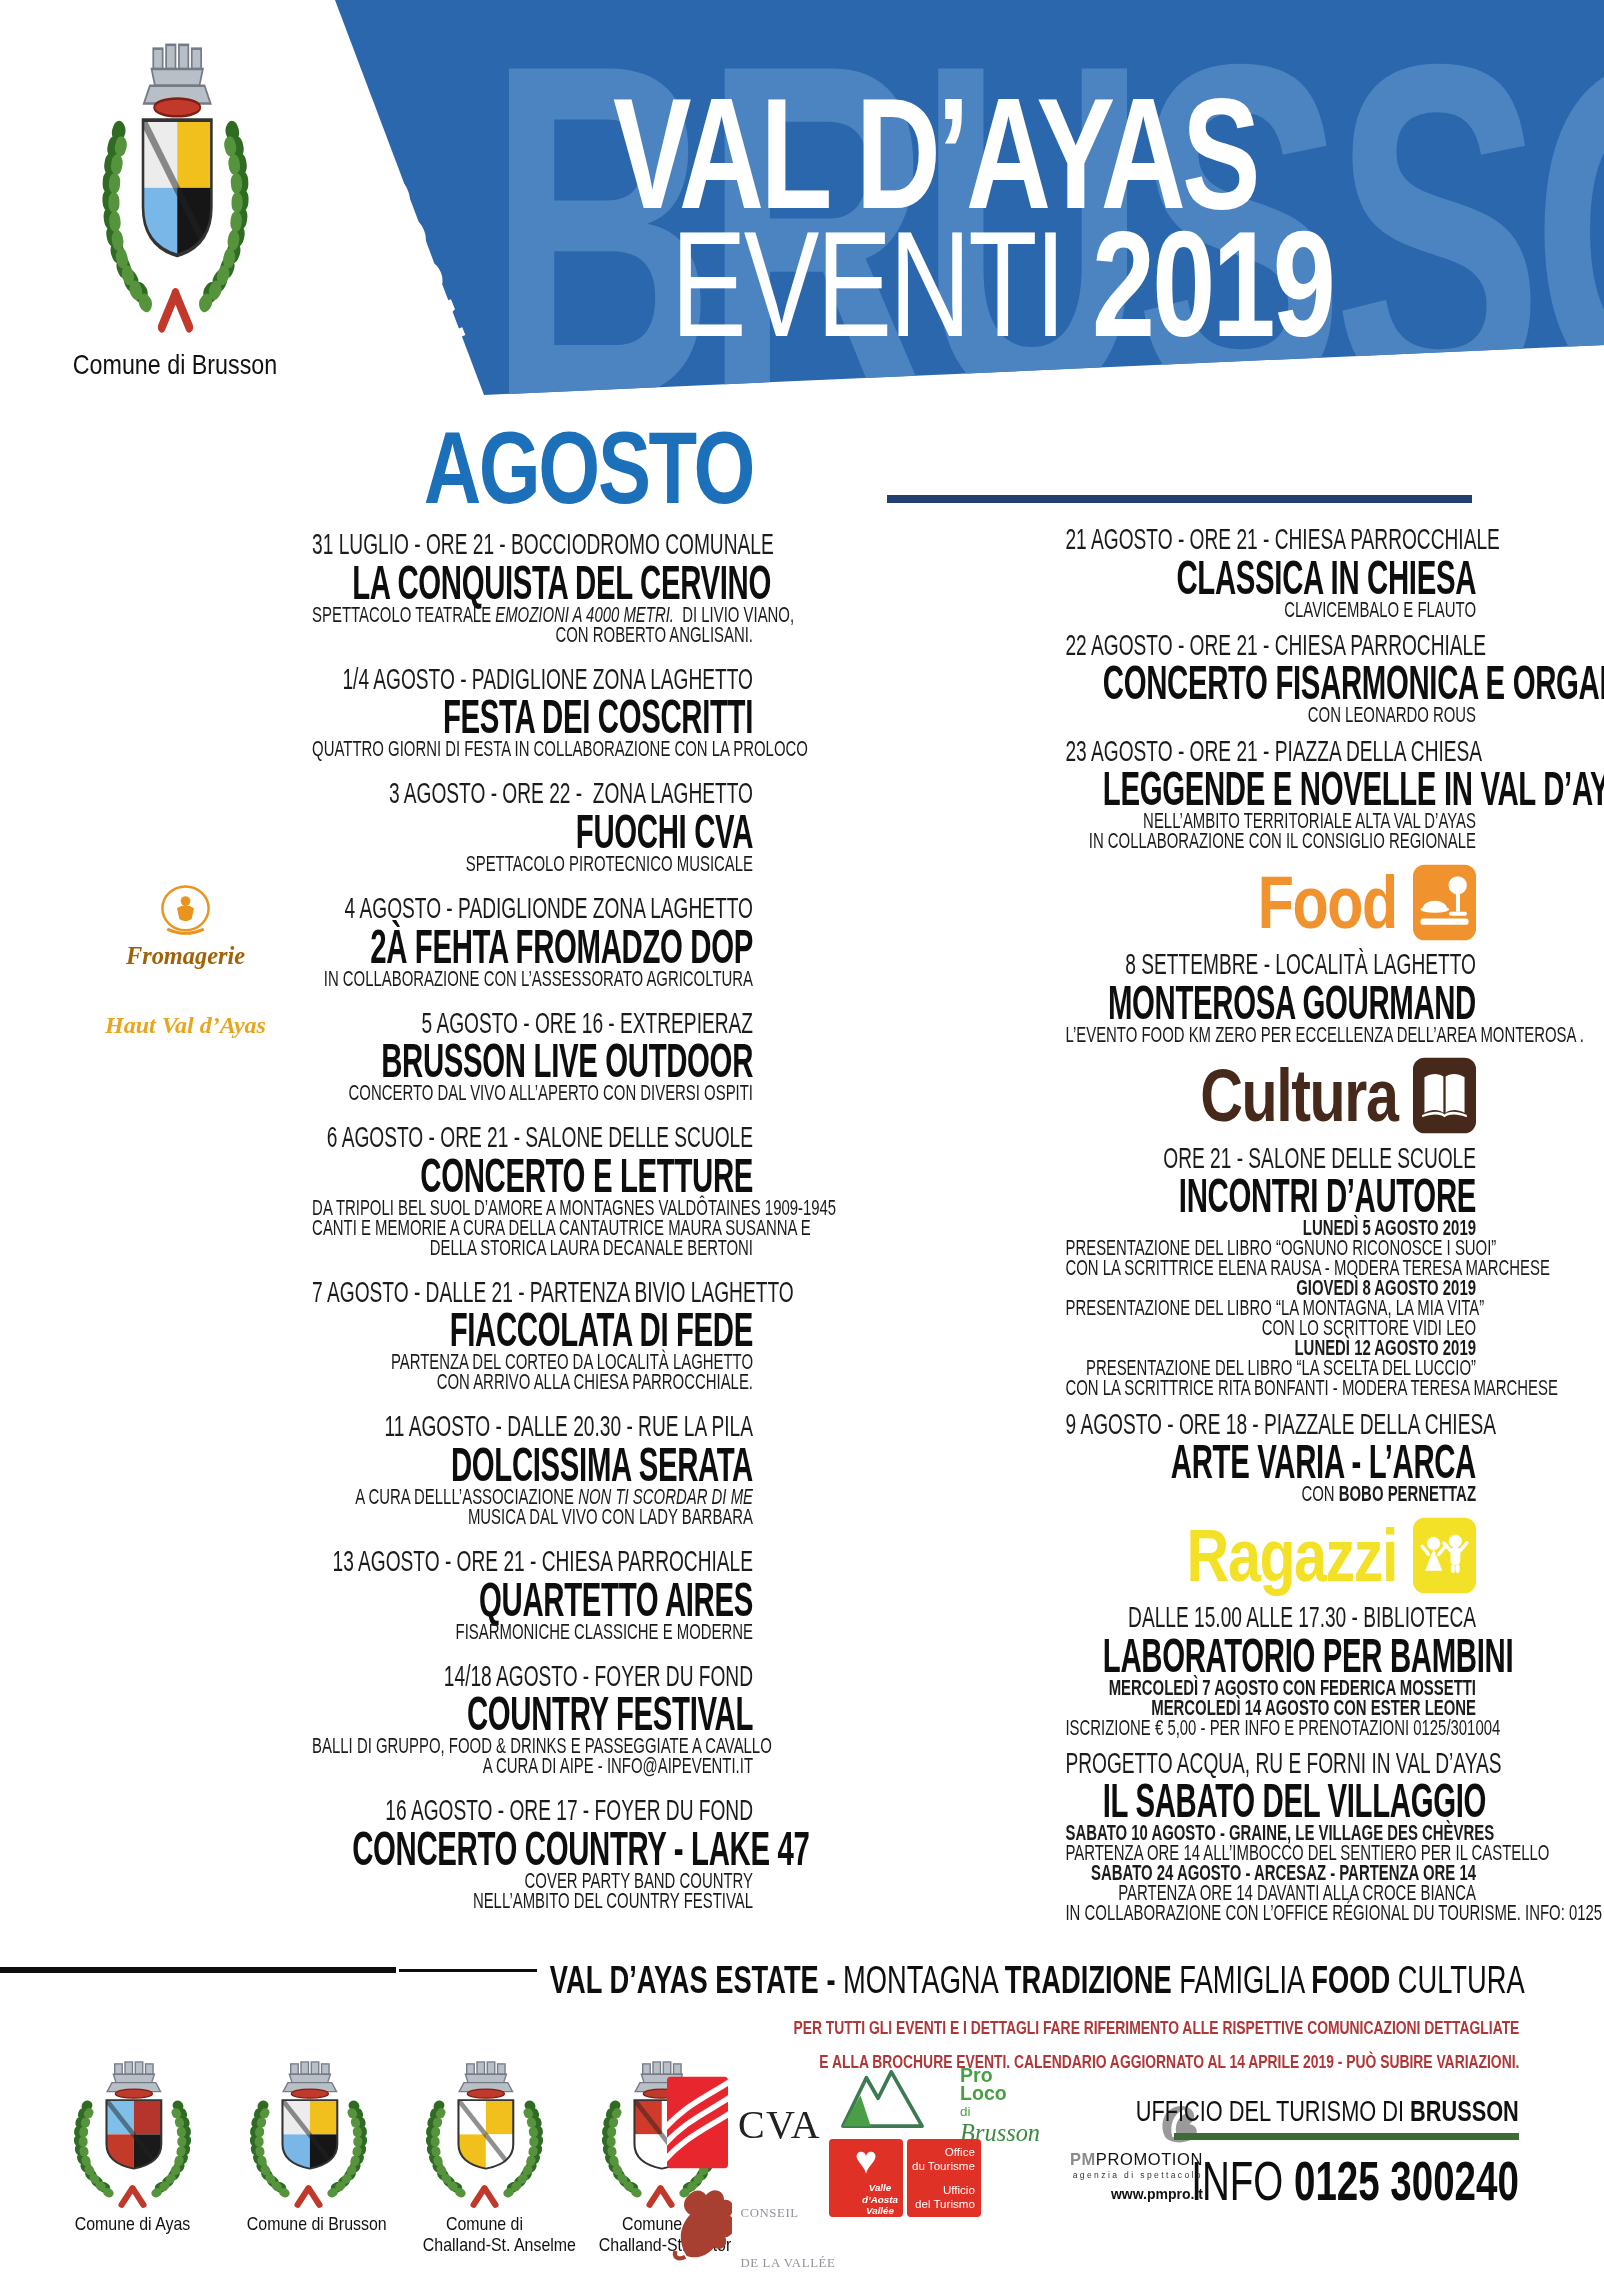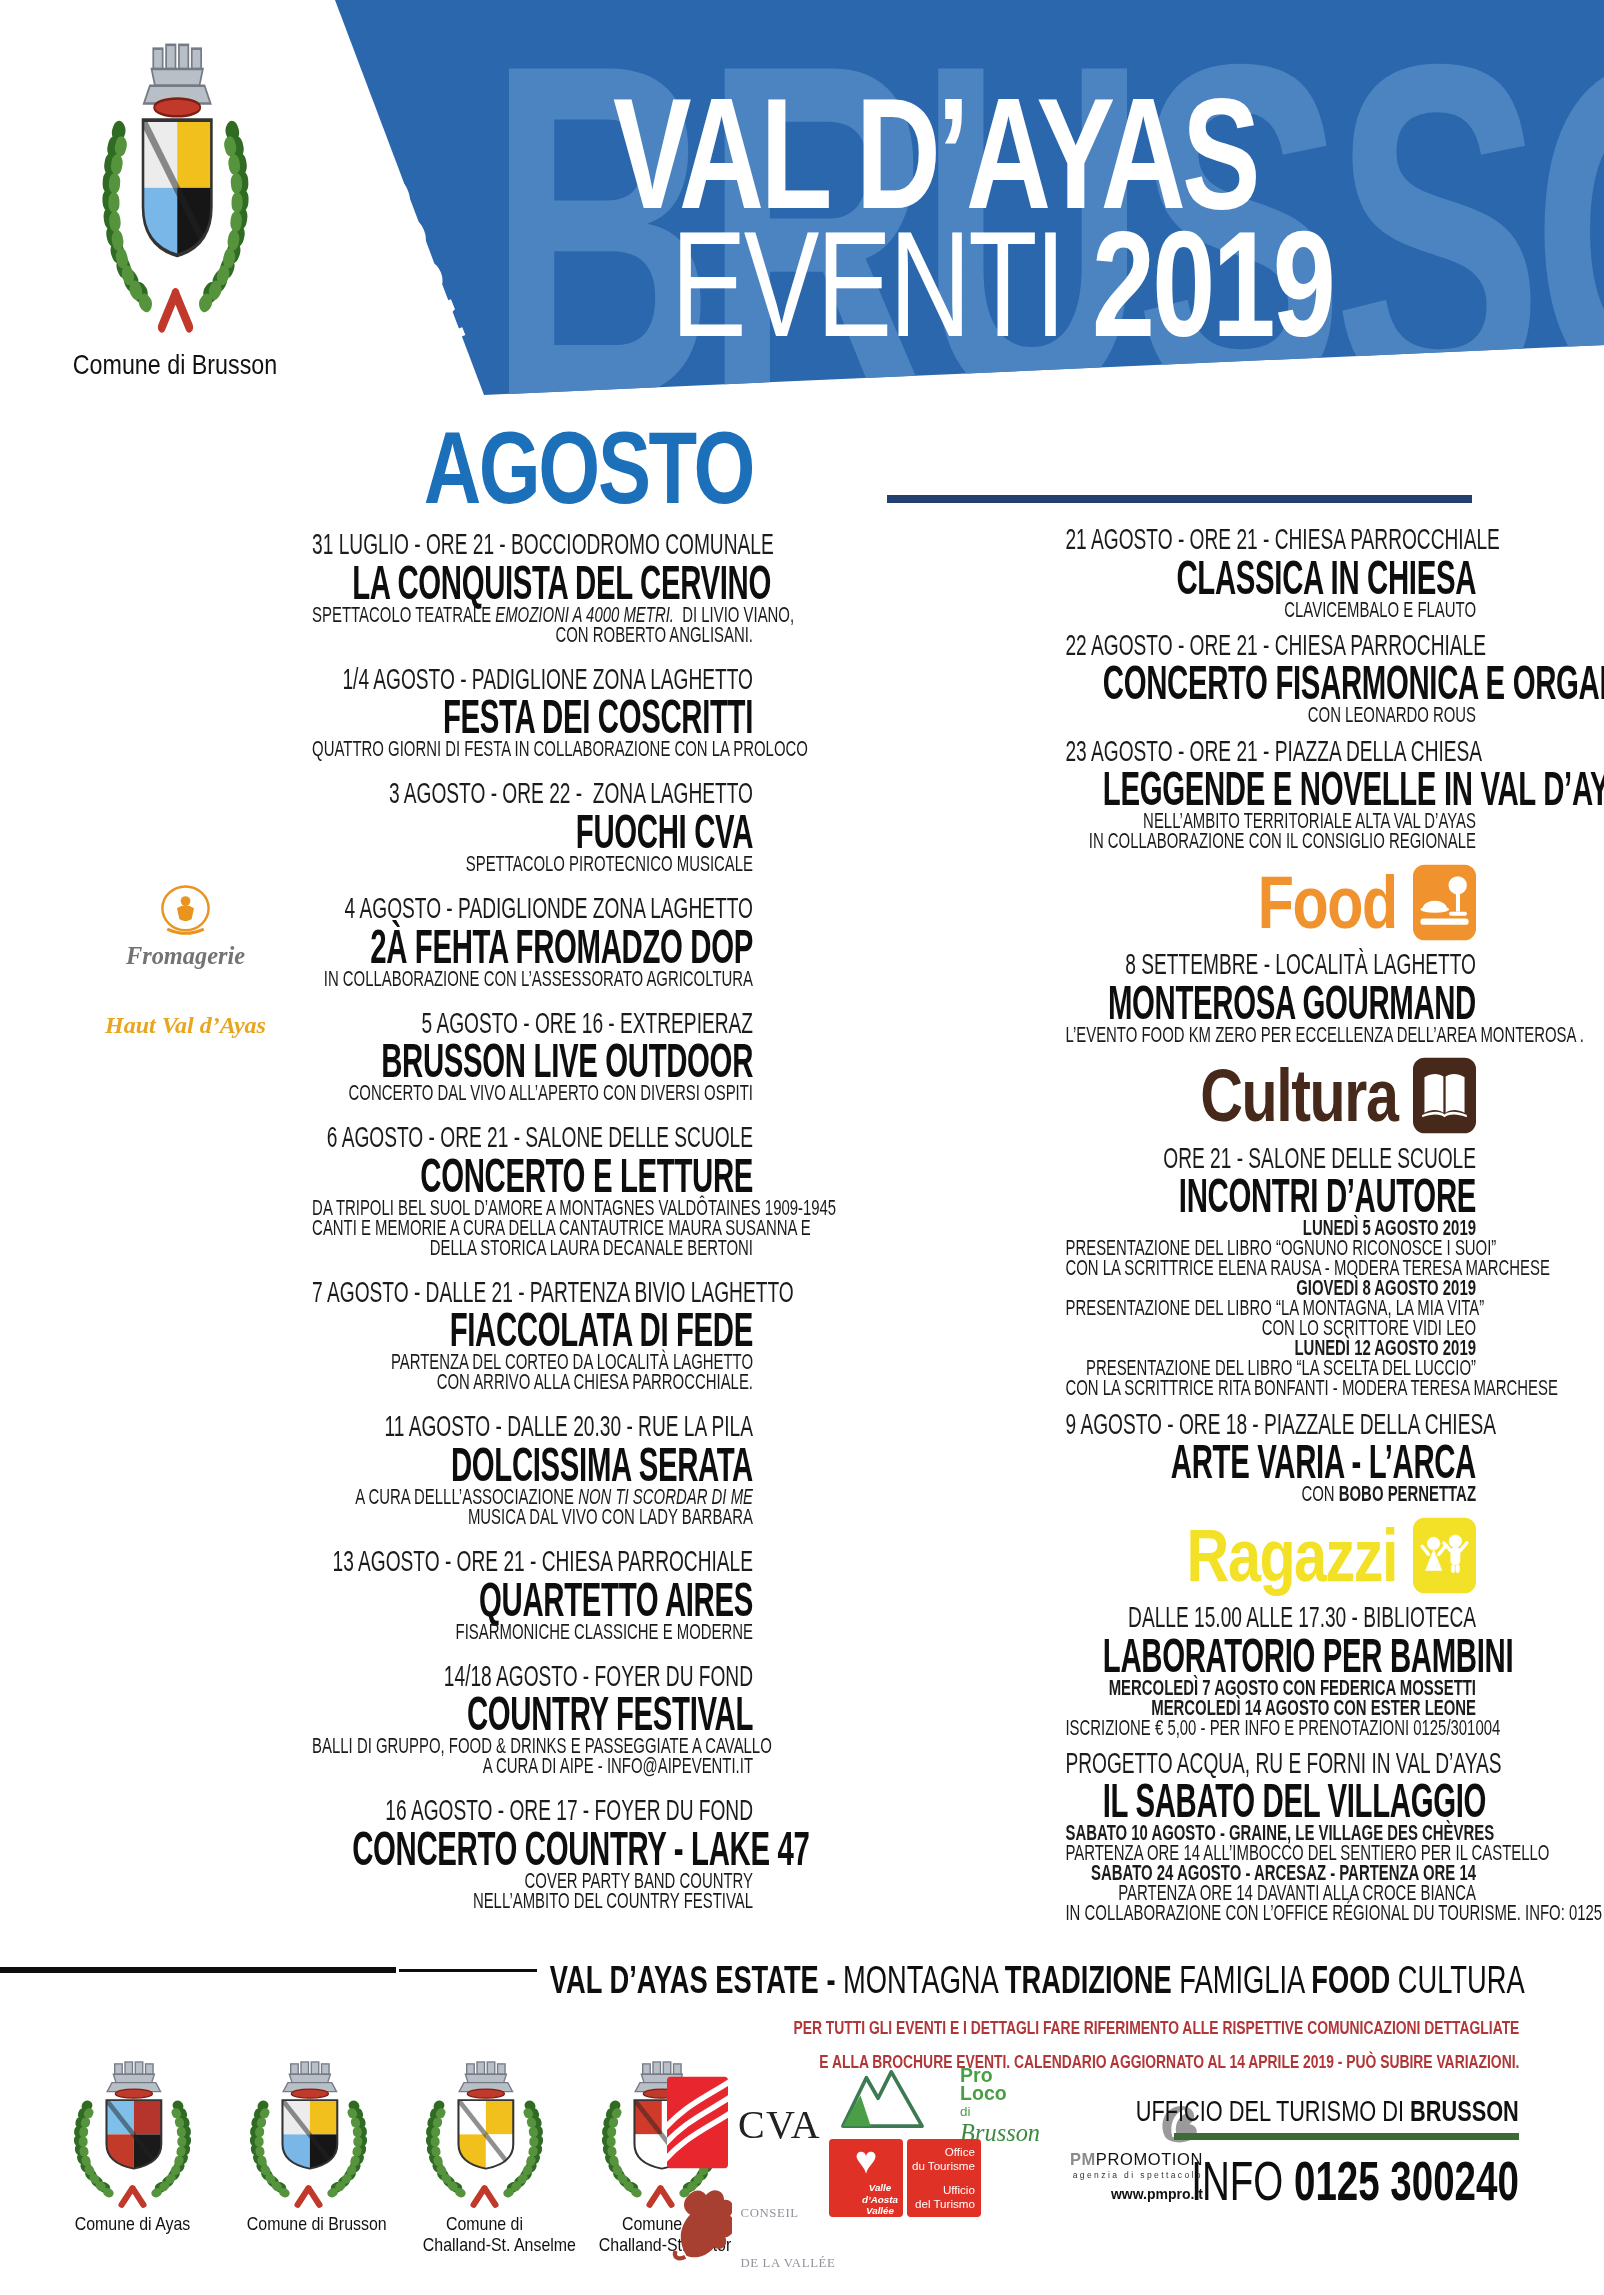--- a/index.html
+++ b/index.html
@@ -39,21 +39,21 @@
         transform:scaleX(.66);transform-origin:100% 50%;}
   .ev-sub .b{font-weight:bold;} .ev-sub .i{font-style:italic;}
   .sec{display:flex;justify-content:flex-end;align-items:center;gap:16px;height:78px;margin:3.7px 0 9.8px 0;}
   .sec-name{font-size:74px;font-weight:bold;letter-spacing:-1.8px;white-space:pre;
         transform:scaleX(.8);transform-origin:100% 50%;}
   .sec-icon{width:63px;height:77px;flex:none;}
   .sec-icon svg{width:100%;height:100%;}
   
   .fromagerie{position:absolute;left:0;top:-11px;width:201px;text-align:center;}
   .from-emblem svg{width:73px;height:56px;}
-  .from-l1{font-family:"Liberation Serif", serif;font-style:italic;font-weight:bold;font-size:24.4px;color:#737373;}
+  .from-l1{font-family:"Liberation Serif", serif;font-style:italic;font-weight:bold;font-size:24.4px;color:#a16207;}
   .from-l2{font-family:"Liberation Serif", serif;font-style:italic;font-weight:bold;font-size:24px;line-height:30.5px;color:#e8a51e;margin-top:40px;}
   
   #rule1{position:absolute;left:0;top:1967px;width:396px;height:5.5px;background:#0d0d0d;}
   #rule2{position:absolute;left:399px;top:1969px;width:138px;height:3px;background:#0d0d0d;}
   #tagline{position:absolute;right:80px;top:1958px;font-size:39px;white-space:pre;color:#0e0e0e;
         transform:scaleX(.7);transform-origin:100% 50%;}
   #tagline .b{font-weight:bold;}
   #disclaimer{position:absolute;right:86px;top:2011px;text-align:right;color:#b23537;font-weight:bold;
         font-size:19px;line-height:34px;}
   #disclaimer div{white-space:pre;transform:scaleX(.73);transform-origin:100% 50%;}

